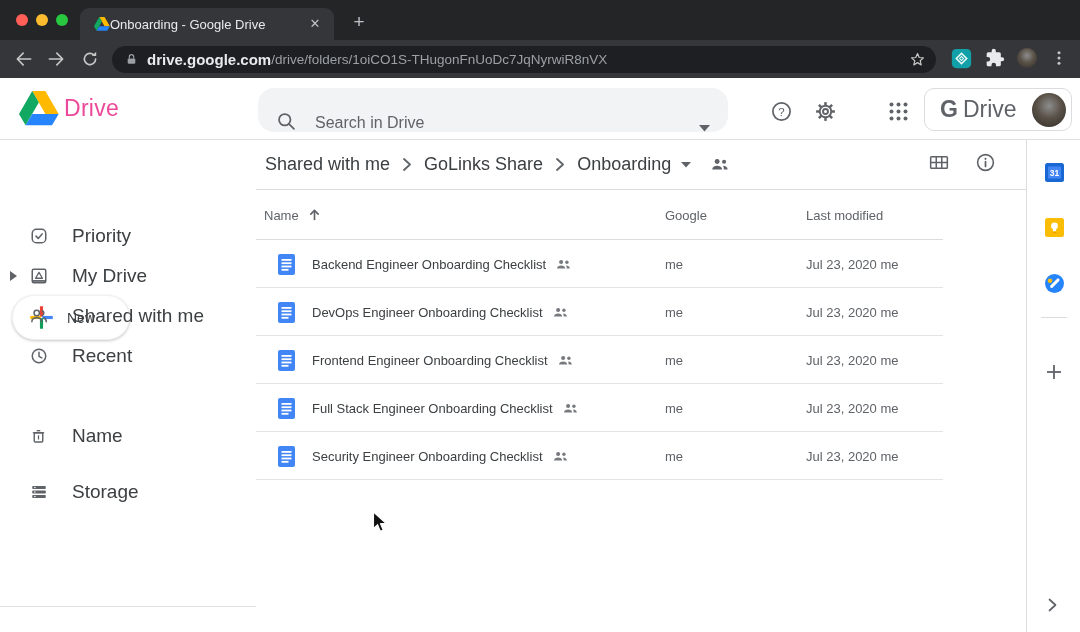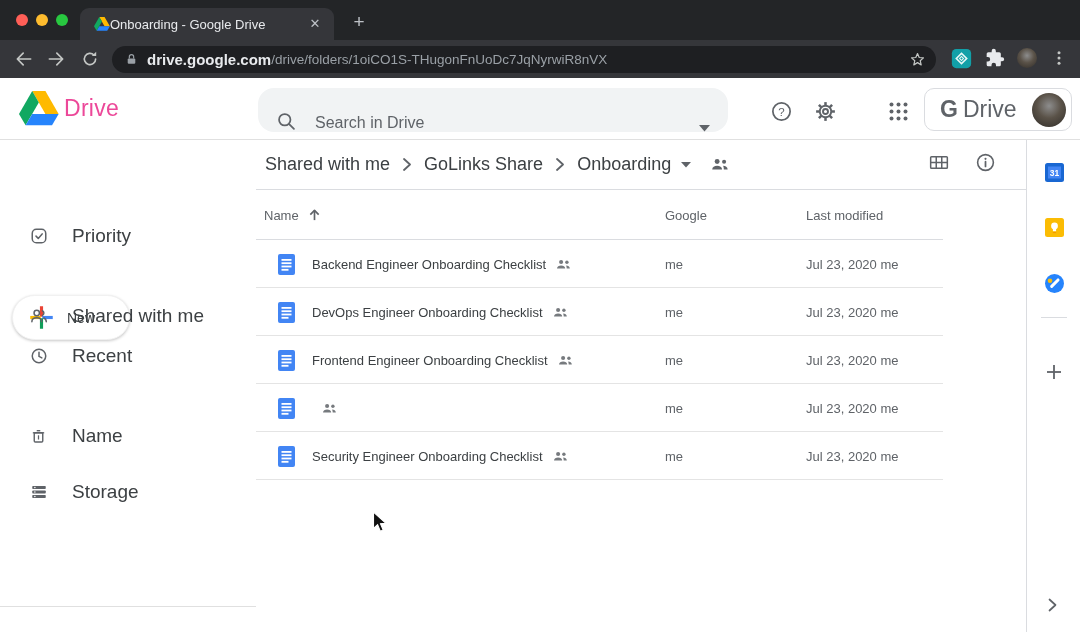--- a/index.html
+++ b/index.html
@@ -235,20 +235,35 @@
     <div class="side-item" style="top:76px;">
       <span class="ico">
         <svg width="18" height="18" viewBox="0 0 24 24">
             <rect x="3" y="3" width="18" height="18" rx="5.5" stroke="#5f6368" stroke-width="2" fill="none"></rect>
             <polyline points="8,12.2 11,15.2 16.2,9.2" stroke="#5f6368" stroke-width="2" fill="none" stroke-linecap="round" stroke-linejoin="round"></polyline>
           </svg>
       </span>
       <span class="lbl">Priority</span>
     </div>
 
+    <div class="side-item" style="top:116px;">
+      <span class="caret">
+        <svg width="7" height="10" viewBox="0 0 7 10">
+            <polygon points="0,0 7,5 0,10" fill="#5f6368"></polygon>
+          </svg>
+      </span>
+      <span class="ico">
+        <svg width="18" height="18" viewBox="0 0 24 24">
+            <rect x="3" y="3" width="18" height="18" rx="2" stroke="#5f6368" stroke-width="2" fill="none"></rect>
+            <path d="M12 7.2 L16.6 15 H7.4 Z" stroke="#5f6368" stroke-width="1.7" fill="none" stroke-linejoin="round"></path>
+            <line x1="4" y1="18.6" x2="20" y2="18.6" stroke="#5f6368" stroke-width="2.4"></line>
+          </svg>
+      </span>
+      <span class="lbl">My Drive</span>
+    </div>
 
     <div class="side-item" style="top:156px;">
       <span class="ico">
         <svg width="19" height="18" viewBox="0 0 24 24">
             <circle cx="9" cy="8" r="3.6" fill="none" stroke="#5f6368" stroke-width="2"></circle>
             <path d="M2.5 19.5c0-3.4 3-5.2 6.5-5.2s6.5 1.8 6.5 5.2" fill="none" stroke="#5f6368" stroke-width="2" stroke-linecap="round"></path>
             <path d="M16.5 5a3.4 3.4 0 0 1 0 6.2" fill="none" stroke="#5f6368" stroke-width="2" stroke-linecap="round"></path>
             <path d="M18.5 14.6c2 .8 3.2 2.3 3.2 4.9" fill="none" stroke="#5f6368" stroke-width="2" stroke-linecap="round"></path>
           </svg>
       </span>
@@ -448,20 +463,21 @@
       <svg class="doc-ico" width="17" height="21" viewBox="0 0 17 21">
           <rect width="17" height="21" rx="2" fill="#4285f4"></rect>
           <g fill="#fff">
             <rect x="3.5" y="5" width="10" height="1.8"></rect>
             <rect x="3.5" y="8.3" width="10" height="1.8"></rect>
             <rect x="3.5" y="11.6" width="10" height="1.8"></rect>
             <rect x="3.5" y="14.9" width="7" height="1.8"></rect>
           </g>
         </svg>
       <span class="fname">
+          <span>Full Stack Engineer Onboarding Checklist</span>
         <span class="shared-ico">
             <svg width="15" height="11" viewBox="0 0 22 14">
               <g fill="#5f6368">
                 <circle cx="7.5" cy="3.4" r="3"></circle>
                 <path d="M1.5 13c0-3 2.8-4.4 6-4.4s6 1.4 6 4.4z"></path>
                 <circle cx="16" cy="3.6" r="2.5"></circle>
                 <path d="M14.8 8.4c2.9.2 5.5 1.5 5.5 4.3v.3h-4.6c0-1.9-.3-3.4-.9-4.6z"></path>
               </g>
             </svg>
           </span>

